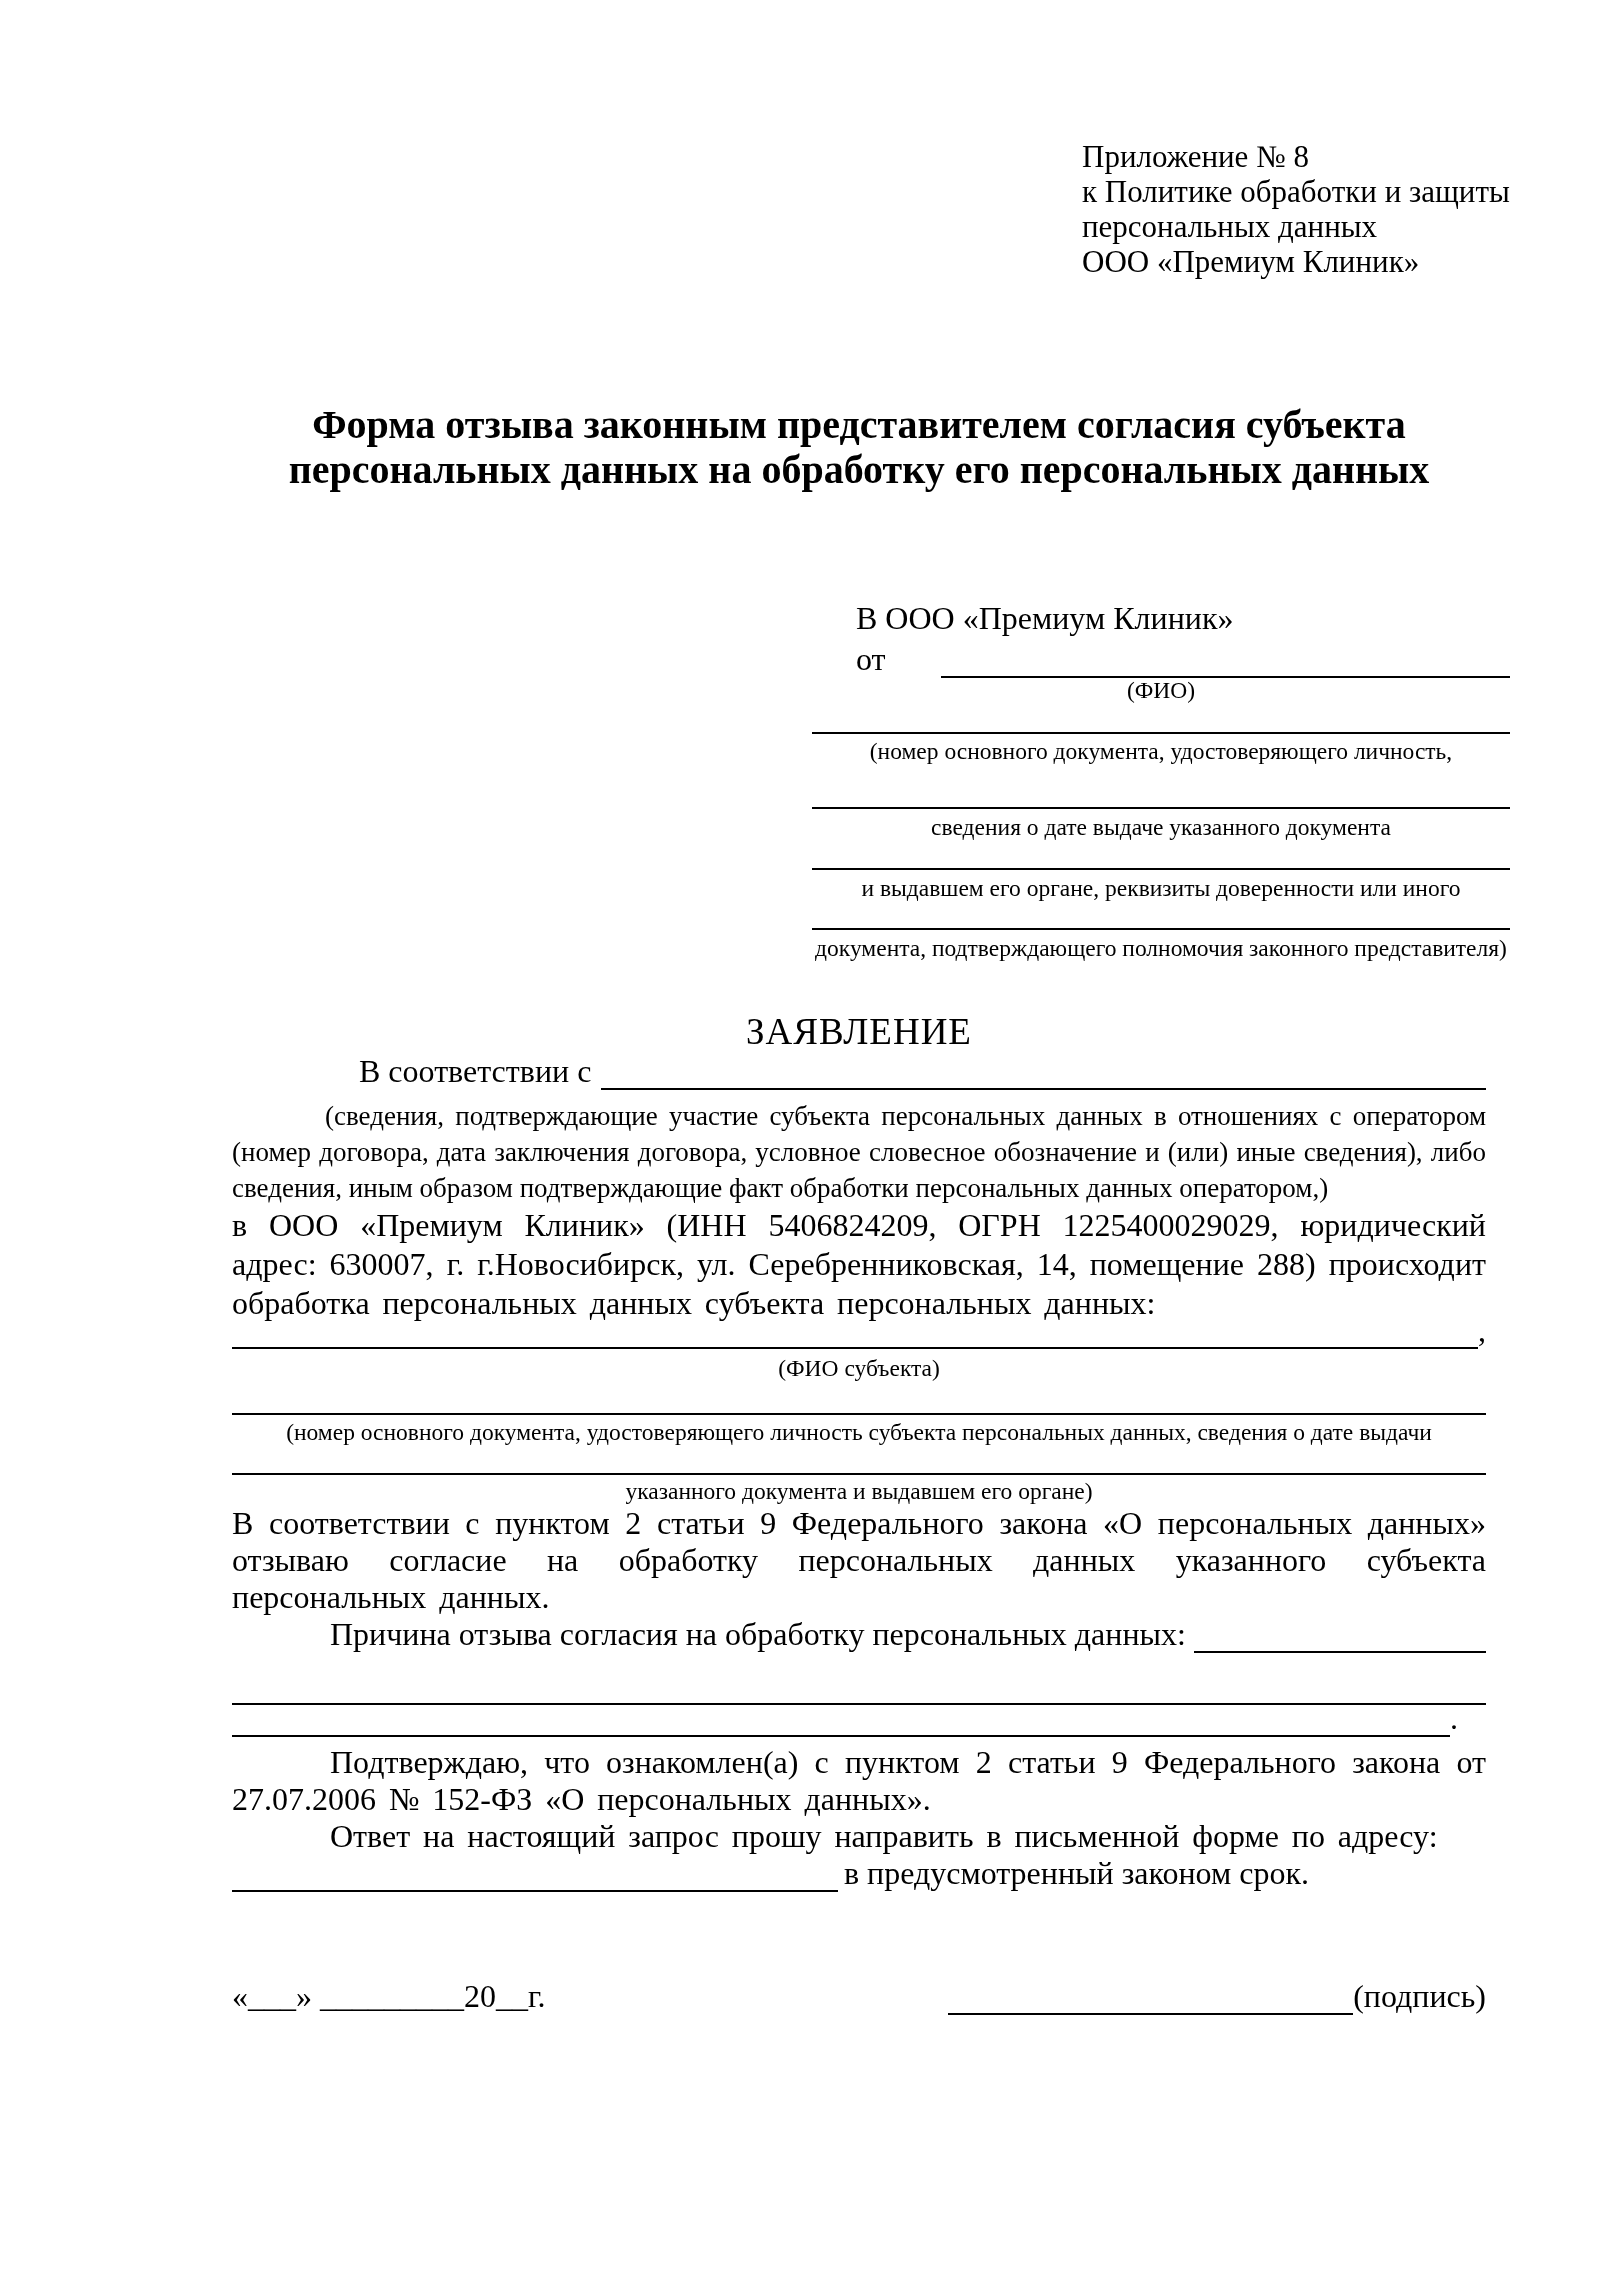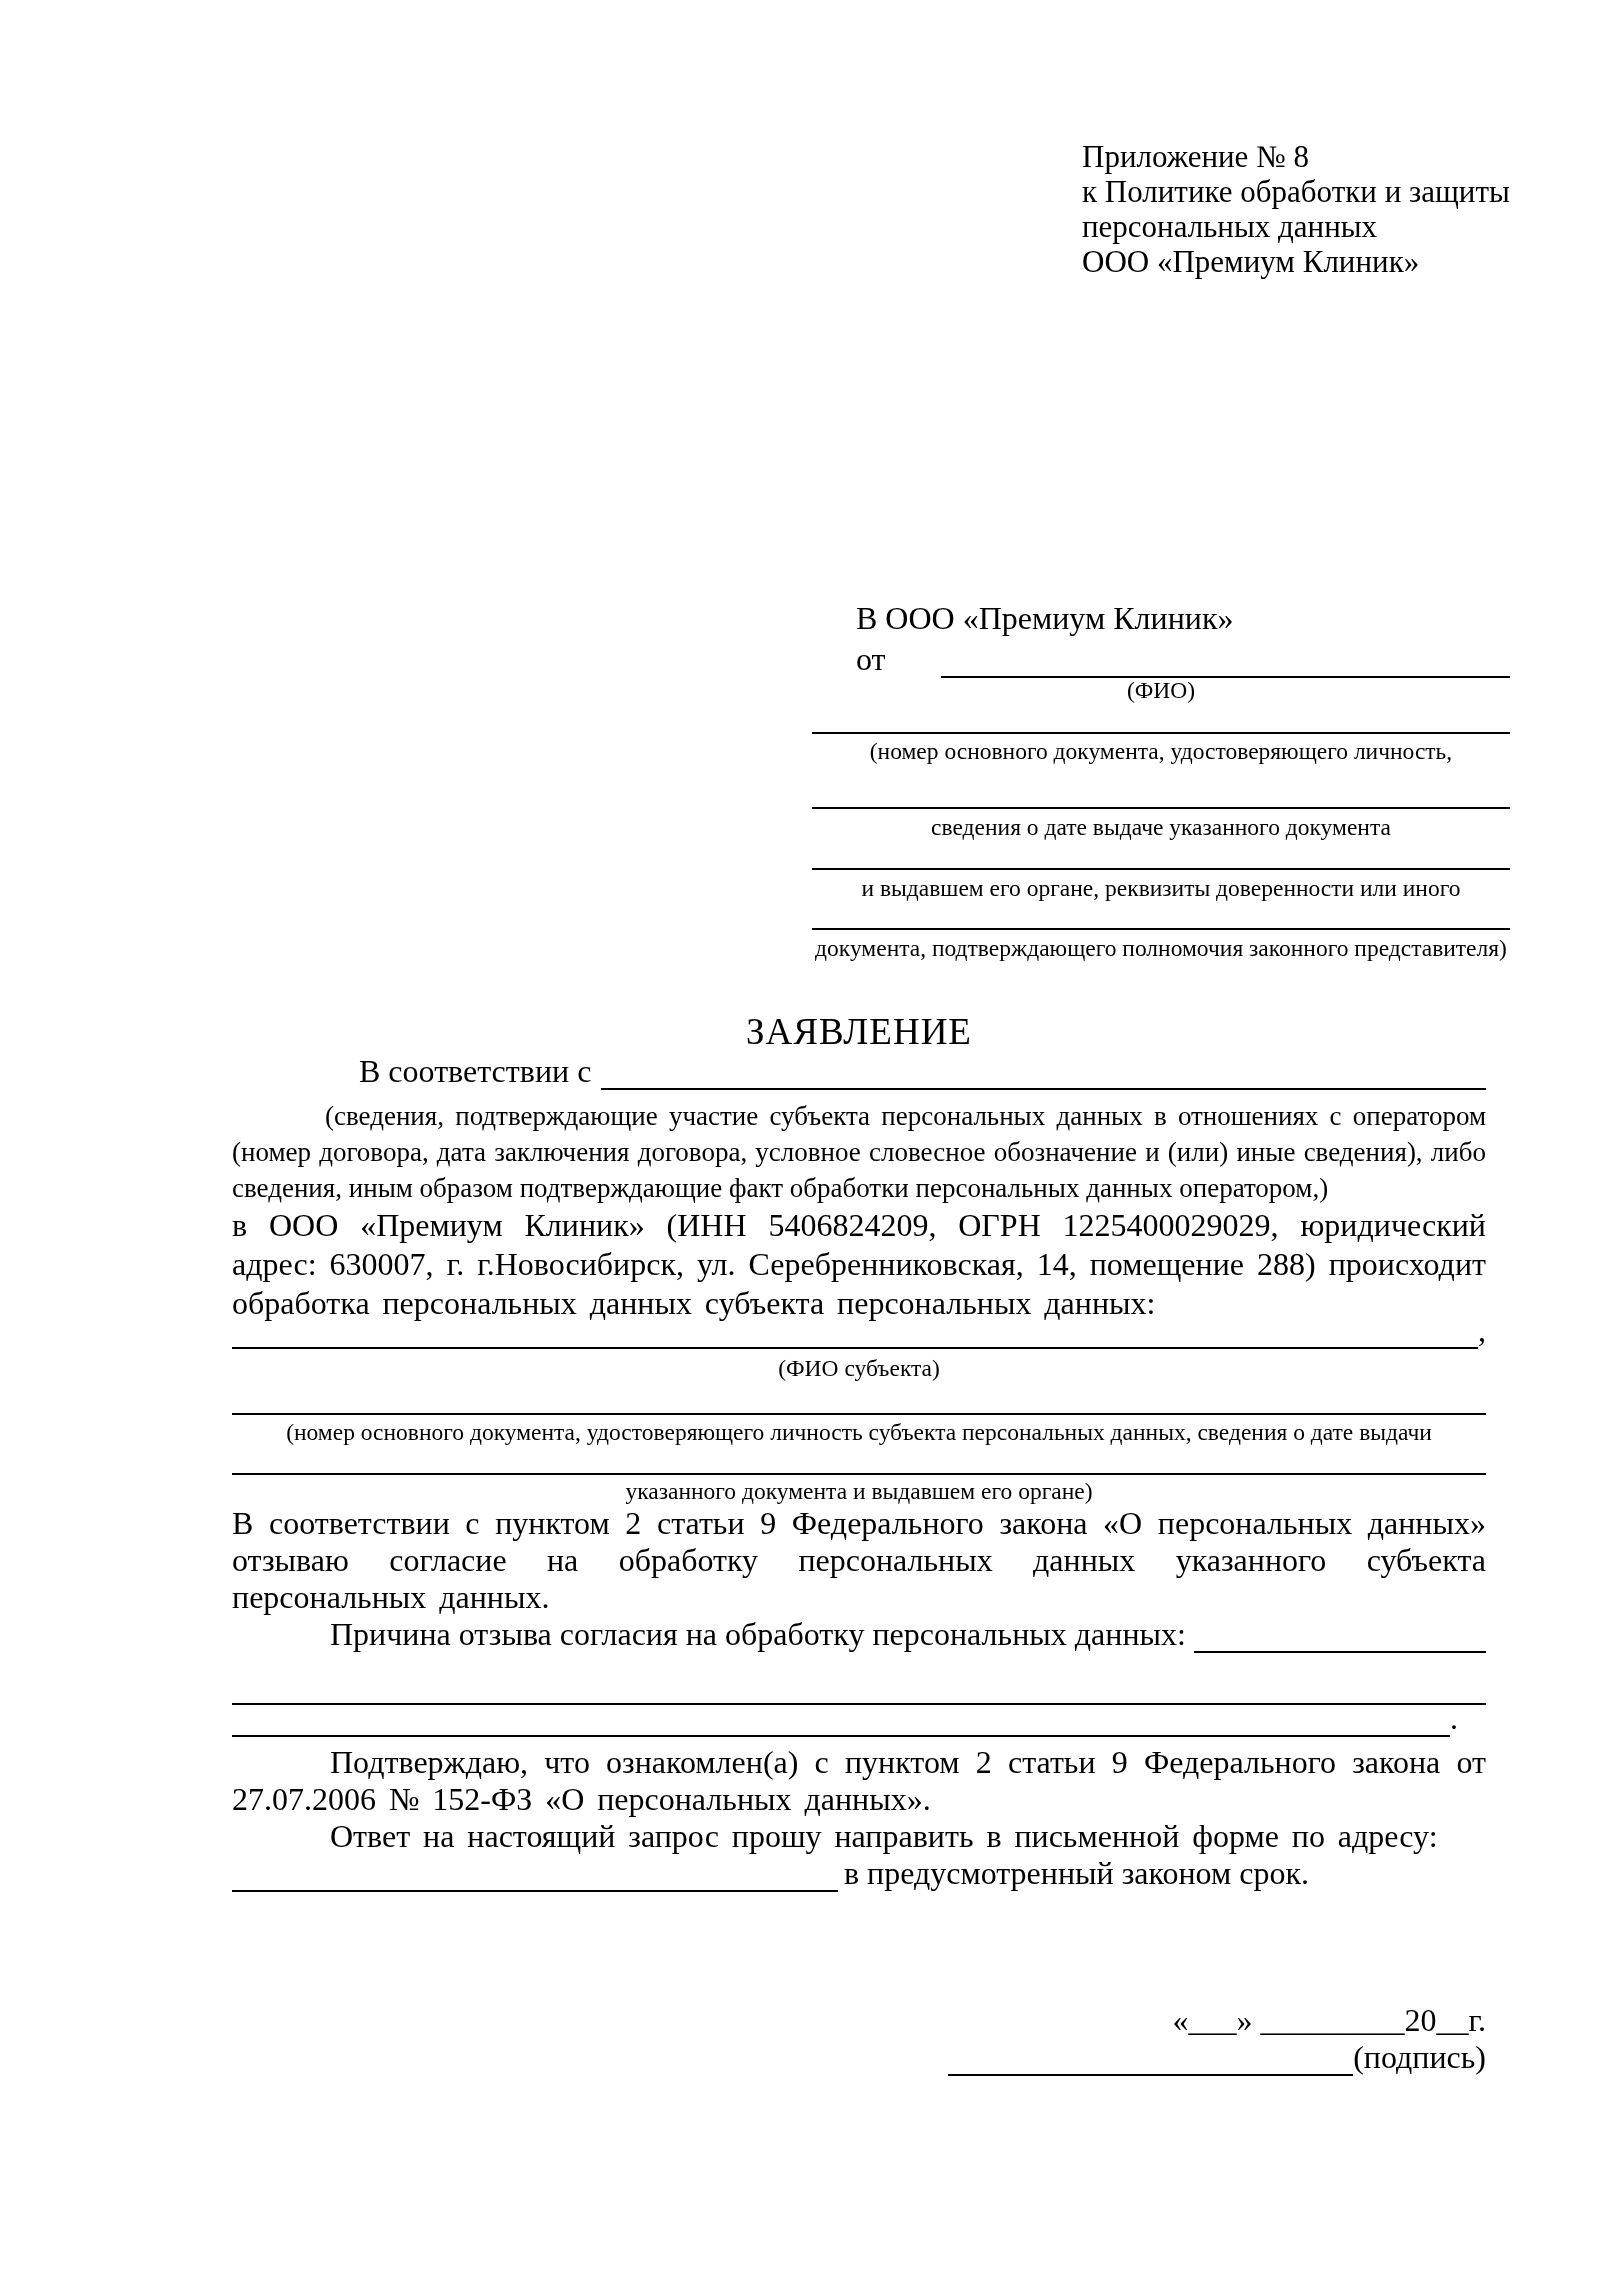--- a/index.html
+++ b/index.html
@@ -109,26 +109,25 @@
   .reason-row { height: 37px; }
   .reason-row > span:first-child { padding-left: 98px; }
 
   .period-row { height: 32px; }
   .period-row .line { flex: 0 0 1218px; margin-left: 0; }
 
   .reply-row { height: 37px; }
   .reply-row .line { flex: 0 0 606px; margin-left: 0; margin-right: 5.9px; }
 
   .footer-row {
-    margin-top: 110px;
+    margin-top: 86px;
     height: 37px;
     display: flex;
     justify-content: space-between;
-    align-items: flex-end;
-    flex-direction: column;
+    align-items: flex-start;
   }
   .sig-group { display: flex; align-items: flex-end; }
   .sig-line {
     display: inline-block;
     width: 405px;
     height: 7.8px;
     border-bottom: 2.9px solid #000;
   }
 </style>
 </head>
@@ -136,20 +135,21 @@
 
 <div class="page">
 
   <div class="header-note">
     <div>Приложение № 8</div>
     <div>к Политике обработки и защиты</div>
     <div>персональных данных</div>
     <div>ООО «Премиум Клиник»</div>
   </div>
 
+  <h1 class="doc-title">Форма отзыва законным представителем согласия субъекта персональных данных на обработку его персональных данных</h1>
 
   <div class="addressee">
     <div class="addr-to">В ООО «Премиум Клиник»</div>
     <div class="fill-row from-row">
       <span>от</span>
       <span class="line"></span>
     </div>
     <div class="caption center">(ФИО)</div>
 
     <div class="uline mt29"></div>

